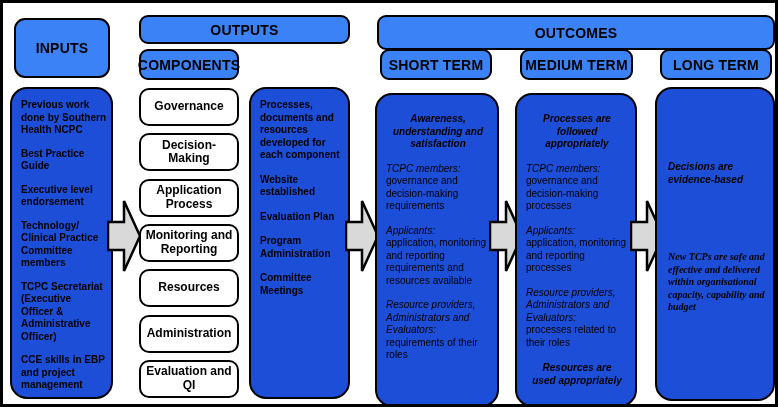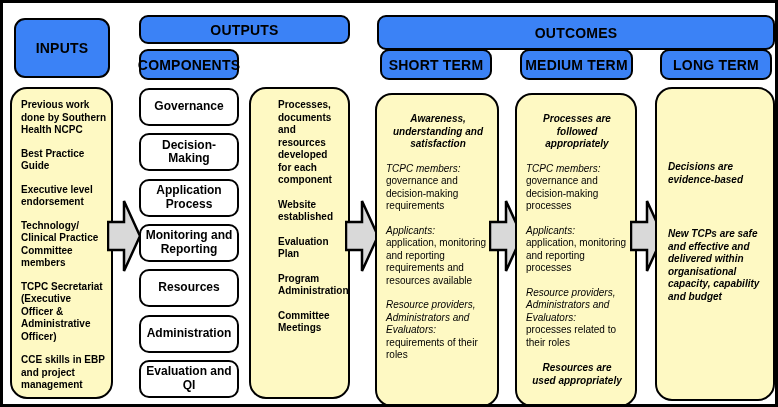--- a/index.html
+++ b/index.html
@@ -20,29 +20,29 @@
     border:2.5px solid #000;
     border-radius:9px;
     display:flex;align-items:center;justify-content:center;
     font-weight:bold;font-size:14px;letter-spacing:.2px;
     text-align:center;
   }
   .big-hdr{border-radius:11px;}
   .content-box{
     position:absolute;
     box-sizing:border-box;
-    background:#fef9c3;
+    background:#1d4ed8;
     border:2.5px solid #000;
     border-radius:17px;
     font-size:10px;
     line-height:1.25;
   }
   .inputs-box{padding:10px 5px 6px 9px;font-weight:bold;}
   .inputs-box .item{margin-bottom:11px;}
-  .acts-box{padding:10px 5px 6px 27px;font-weight:bold;}
+  .acts-box{padding:10px 5px 6px 9px;font-weight:bold;}
   .acts-box .item{margin-bottom:12px;}
   .comp-col{
     position:absolute;
     display:flex;flex-direction:column;justify-content:space-between;
   }
   .comp-box{
     box-sizing:border-box;
     height:38px;
     background:#fff;
     border:2.5px solid #000;
@@ -57,21 +57,21 @@
     padding:0 4px;margin-bottom:12px;
   }
   .footline{
     font-weight:bold;font-style:italic;text-align:center;
     padding:0 4px;margin-top:13px;
   }
   .group{margin-bottom:12px;}
   .group .label{font-style:italic;display:block;}
   .long-box{padding:20px 6px 6px 11px;font-weight:bold;font-style:italic;}
   .long-item-2{margin-top:52px;}
-  .long-item-3{margin-top:42px;}
+  .long-item-3{margin-top:65px;font-family:Liberation Serif, serif;}
   .arrow{position:absolute;width:34px;height:74px;}
   .arrow svg{display:block;width:100%;height:100%;}
 </style>
 </head>
 <body>
 
 <div class="frame">
 
   <div class="hdr big-hdr" style="left:11px;top:15px;width:96px;height:60px;">
     <span>INPUTS</span>

